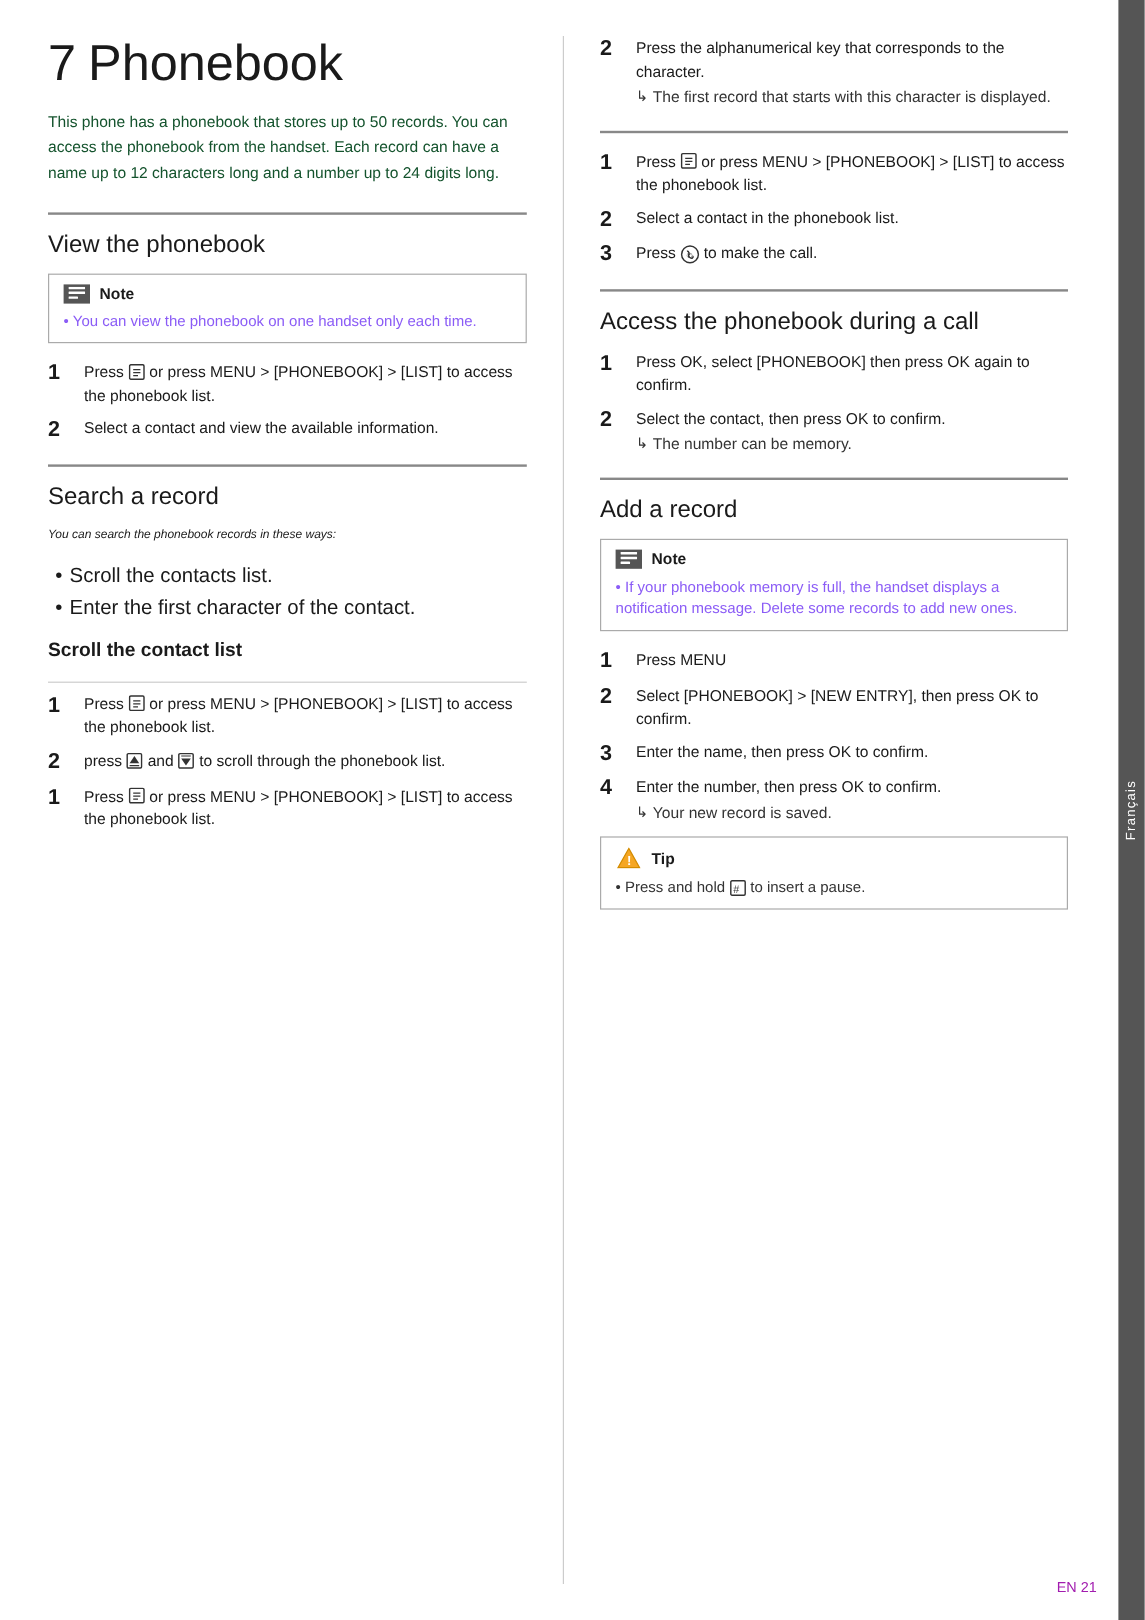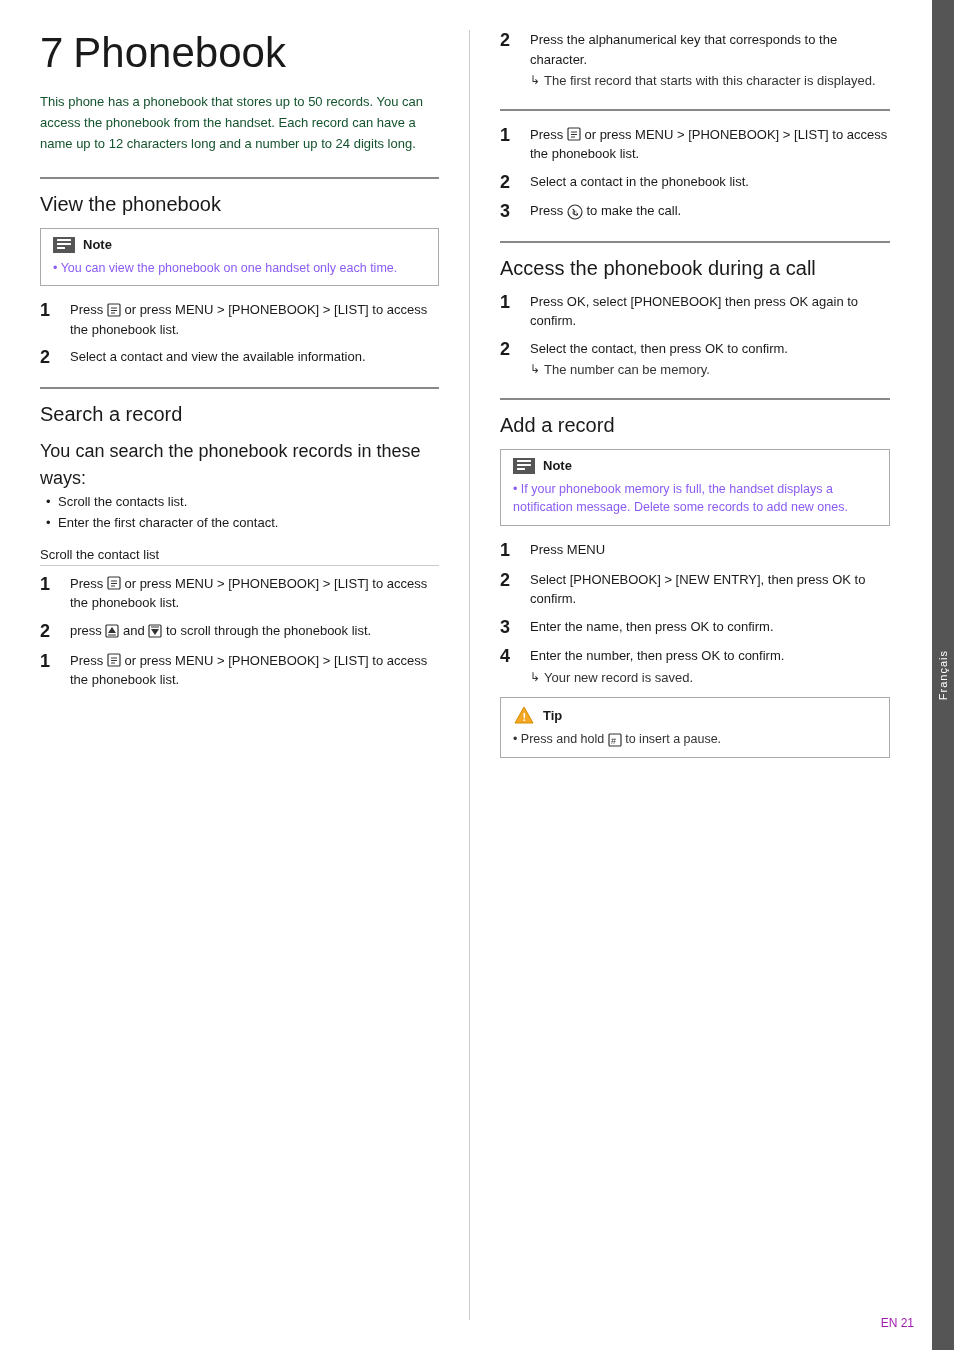--- a/index.html
+++ b/index.html
@@ -186,38 +186,39 @@
       color: #333;
       margin-top: 2px;
     }
     .step-content .sub-arrow::before {
       content: "↳";
       position: absolute;
       left: 0;
       font-size: 12px;
     }
     .sub-section-title {
-      font-size: 13px;
-      font-weight: 400;
+      font-size: 16px;
+      font-weight: 700;
       margin: 14px 0 8px 0;
       border-bottom: 1px solid #ccc;
-      padding-bottom: 3px;
+      padding-bottom: 16px;
     }
     .search-intro {
-      font-size: 18px;
+      font-size: 10px;
       line-height: 1.5;
-      margin-bottom: 0;
+      margin-bottom: 14px;
+      font-style: italic;
     }
     .bullet-list {
       list-style: none;
       padding: 0;
       margin: 0 0 10px 0;
     }
     .bullet-list li {
-      font-size: 13px;
+      font-size: 17px;
       padding-left: 18px;
       position: relative;
       margin-bottom: 2px;
       line-height: 1.5;
     }
     .bullet-list li::before {
       content: "•";
       position: absolute;
       left: 6px;
     }

